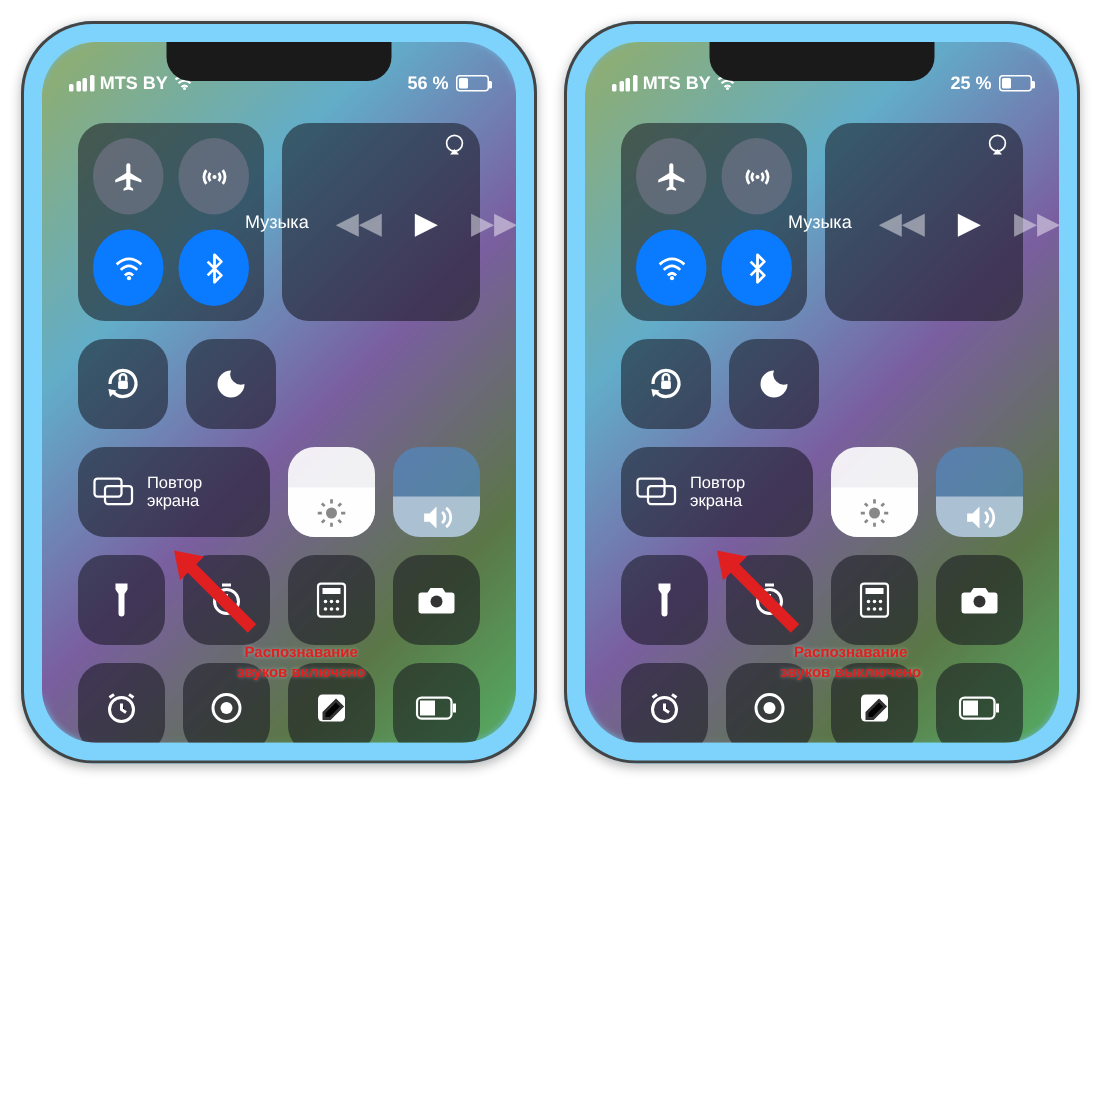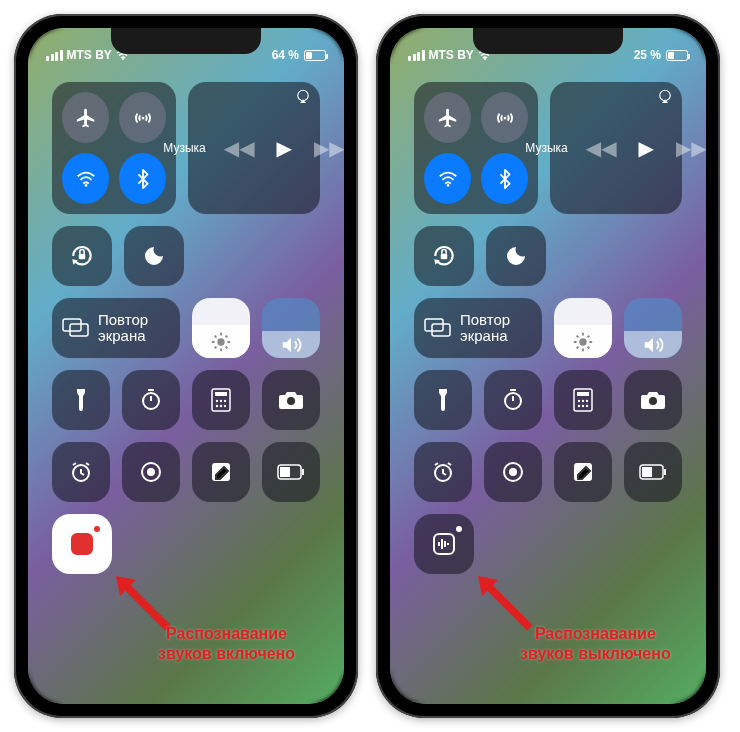--- a/index.html
+++ b/index.html
@@ -3,22 +3,22 @@
 <meta charset="utf-8">
 <style>
   * { box-sizing: border-box; margin: 0; padding: 0; }
   body {
     width: 740px; height: 732px;
     background: #fff;
     font-family: -apple-system, "Helvetica Neue", Arial, sans-serif;
     display: flex; gap: 18px; padding: 14px;
   }
   .phone-frame {
-    width: 344px; height: 704px;
-    background: #000000;
+    width: 344px; height: 495px;
+    background: #7dd3fc;
     border-radius: 48px;
     padding: 14px;
     position: relative;
     box-shadow: inset 0 0 0 2px #444, 0 2px 8px rgba(0,0,0,.3);
   }
   .notch {
     position: absolute; top: 14px; left: 50%; transform: translateX(-50%);
     width: 150px; height: 26px; background: #1a1a1a;
     border-radius: 0 0 16px 16px; z-index: 20;
   }
@@ -65,38 +65,38 @@
     display:grid; grid-template-columns:1fr 1fr; grid-template-rows:1fr 1fr;
     width:100%; height:100%; padding:10px; gap:10px;
   }
   .conn-btn {
     border-radius:50%; display:flex; align-items:center; justify-content:center;
     background: rgba(120,120,140,.6);
   }
   .conn-btn.active { background:#0a7aff; }
   .music { padding:12px 8px; gap:18px; font-size:12px; text-align:center; }
   .music-controls { display:flex; gap:22px; align-items:center; font-size:20px;}
-  .mirror { flex-direction:row; justify-content:flex-start; padding:0 10px; gap:8px; font-size:15px; line-height:1.1; text-align:left;}
+  .mirror { flex-direction:row; justify-content:flex-start; padding:0 10px; gap:8px; font-size:11px; line-height:1.1; text-align:left;}
   .slider { flex-direction:column; justify-content:flex-end; padding:0; overflow:hidden;}
   .slider.bright { background:rgba(255,255,255,.9);}
   .slider-fill { width:100%; height:45%; background:rgba(255,255,255,.95); display:flex; align-items:center; justify-content:center;}
   .slider.bright .slider-fill { height:55%; }
   .sound-rec {
     position:relative;
   }
   .sound-rec.on { background:#fff; }
   .sound-rec.on svg path, .sound-rec.on svg rect { stroke:#e03030; fill:#e03030; }
   .sound-rec .dot { position:absolute; top:12px; right:12px; width:6px; height:6px; border-radius:50%; background:#e03030;}
   .sound-rec.off .dot { background:#fff; }
   .arrow {
     position:absolute; z-index:30;
   }
   .caption {
     position:absolute; z-index:30;
-    color:#e02020; font-size:16px; font-weight:600; line-height:1.25;
+    color:#e02020; font-size:10px; font-weight:600; line-height:1.25;
     text-align:center;
     text-shadow: 0 0 3px rgba(255,255,255,.4);
   }
   svg { display:block; }
 </style>
 </head>
 <body>
 
 <div class="phone-frame">
   <div class="notch"></div>
@@ -109,21 +109,21 @@
             <span></span>
             <span></span>
           </div>
         <span>MTS BY</span>
         <svg width="14" height="10" viewBox="0 0 14 10">
             <path d="M1 3 Q7 -2 13 3 M3 5.5 Q7 2 11 5.5 M5 8 Q7 6 9 8" stroke="#fff" stroke-width="1.5" fill="none"></path>
             <circle cx="7" cy="9" r="1" fill="#fff"></circle>
           </svg>
       </div>
       <div class="status-right">
-        <span>64 %</span>
+        <span>56 %</span>
         <div class="battery">
             <div class="battery-fill"></div>
           </div>
       </div>
     </div>
 
     <div class="cc">
       <div class="row">
         <div class="tile tile-2">
           <div class="conn-grid">

